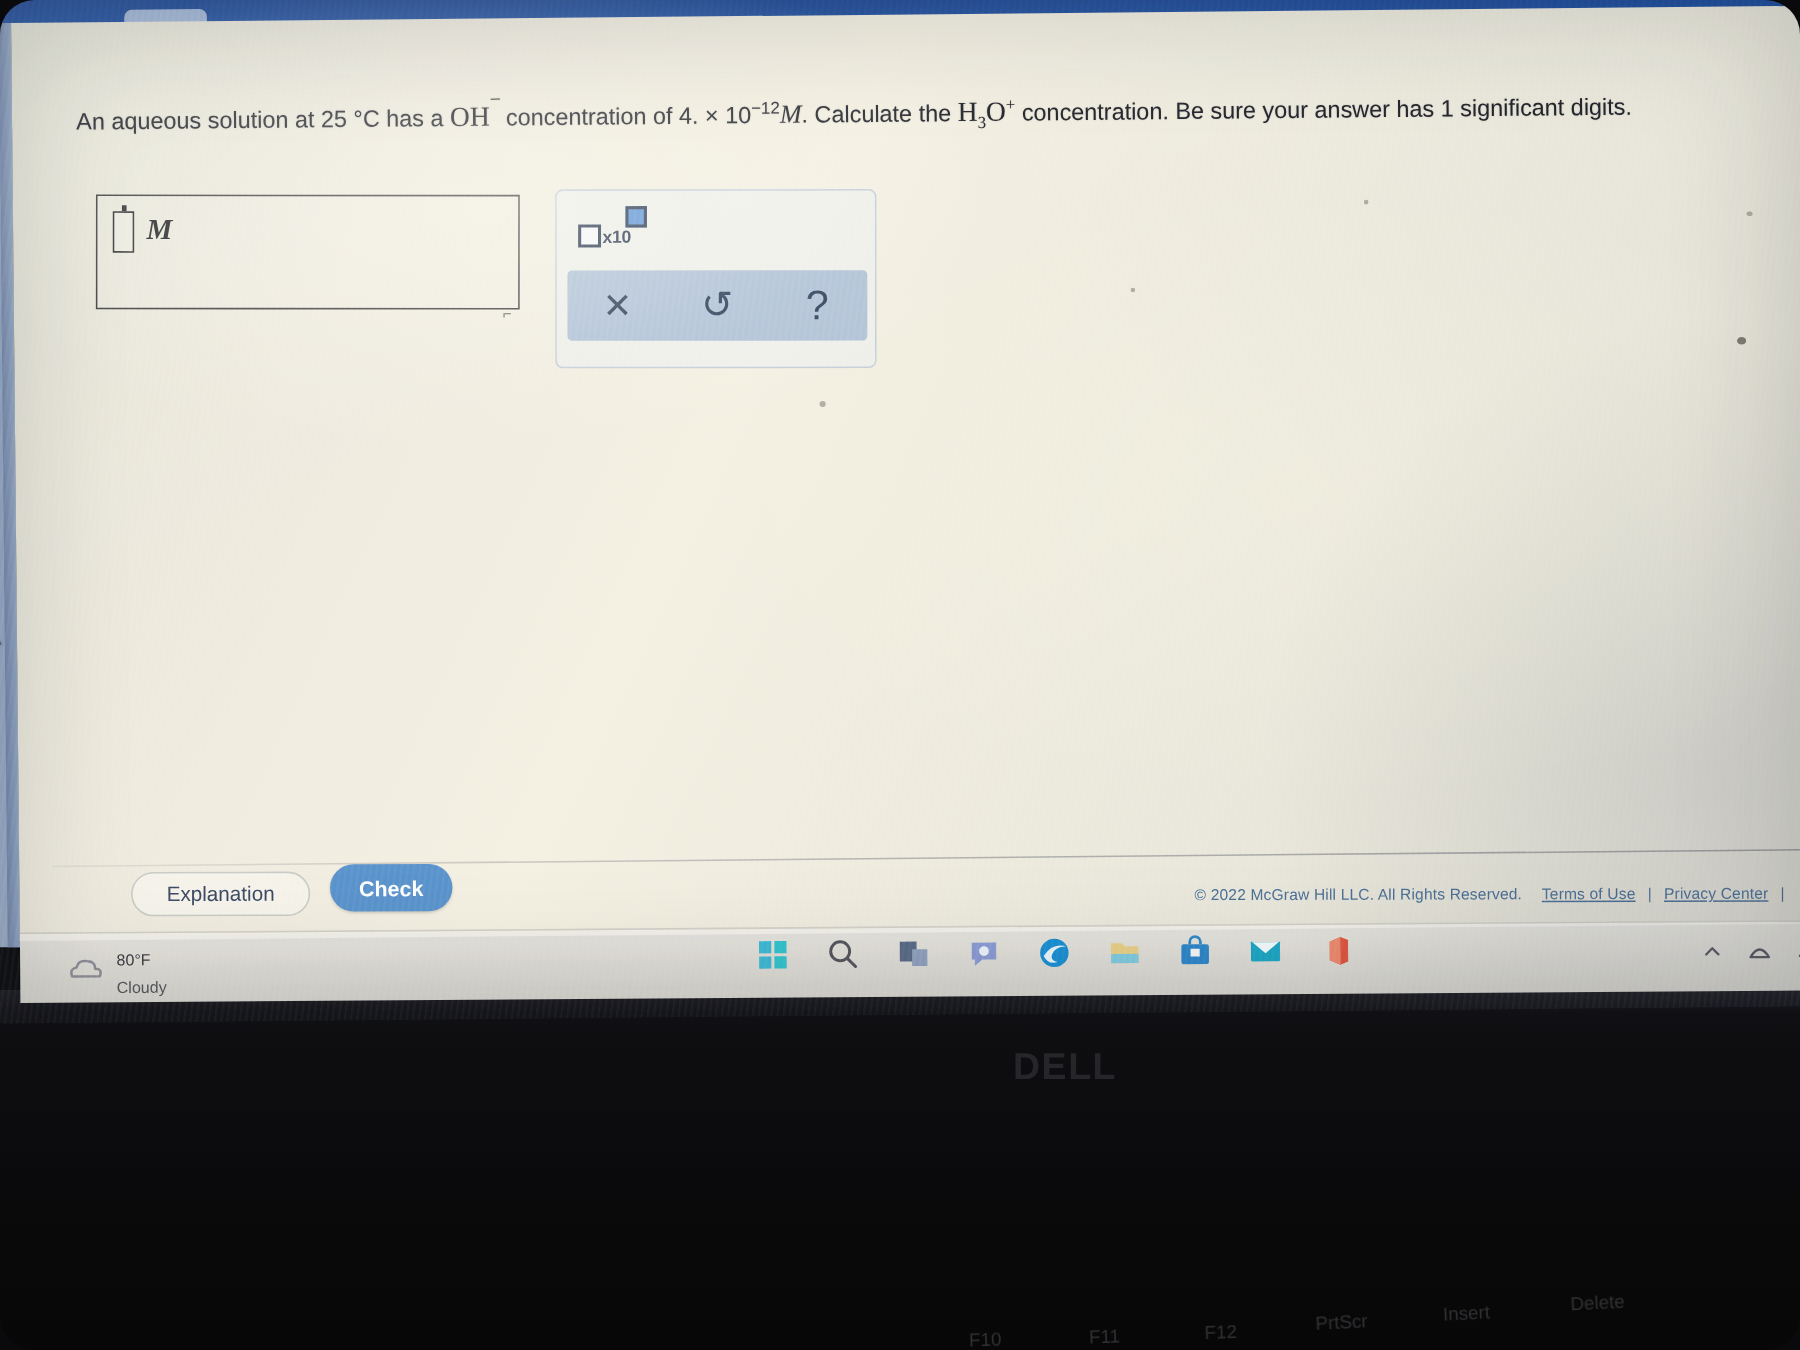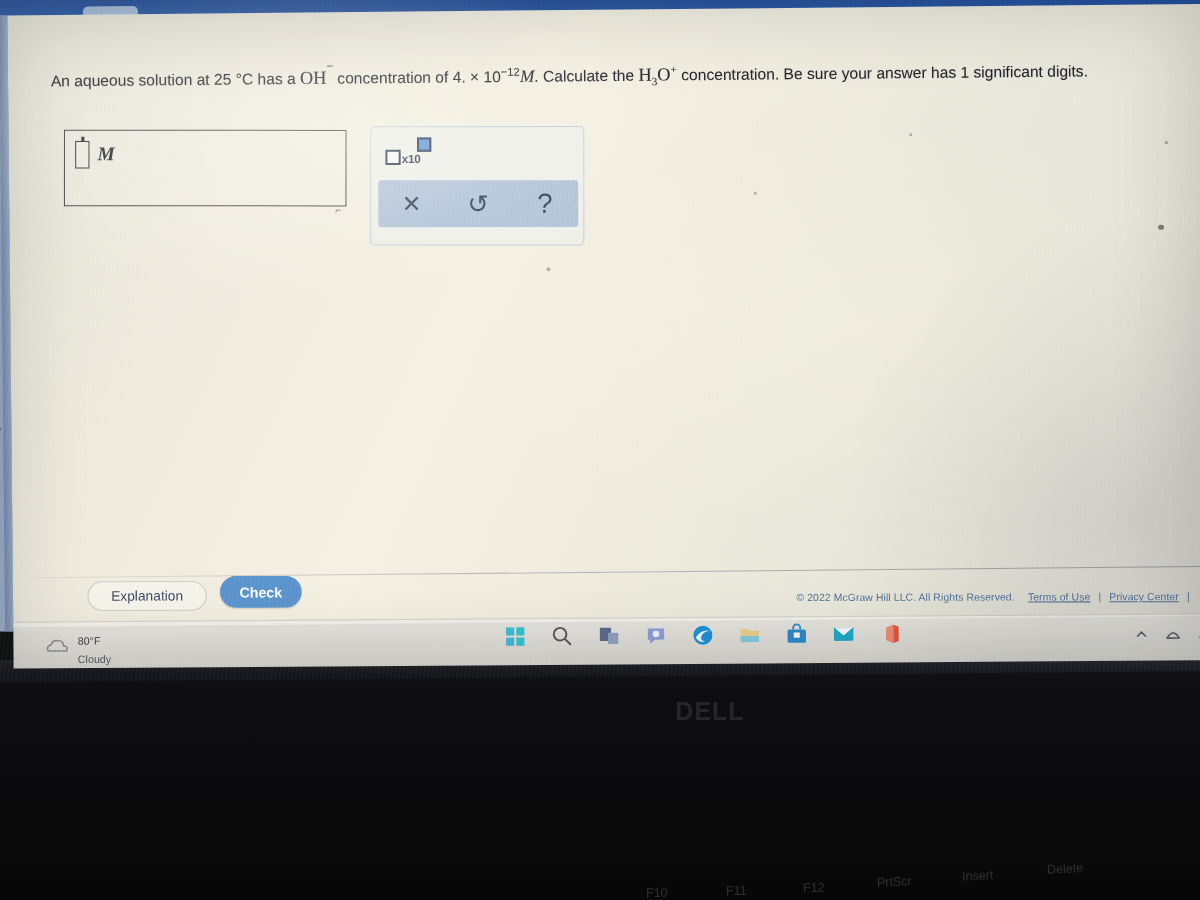--- a/index.html
+++ b/index.html
@@ -11,20 +11,21 @@
     background: #0a0a0c;
     font-family: "Liberation Sans", sans-serif;
   }
 
   #stage {
     position: relative;
     width: 1200px;
     height: 900px;
     overflow: hidden;
     background: #0b0b0d;
+    border-radius: 23px;
   }
 
   
   .laptop-body {
     position: absolute;
     left: 0; top: 660px;
     width: 1200px; height: 240px;
     background:
       linear-gradient(180deg, #131317 0%, #0e0e11 14%, #0b0b0e 46%, #090909 100%);
   }

